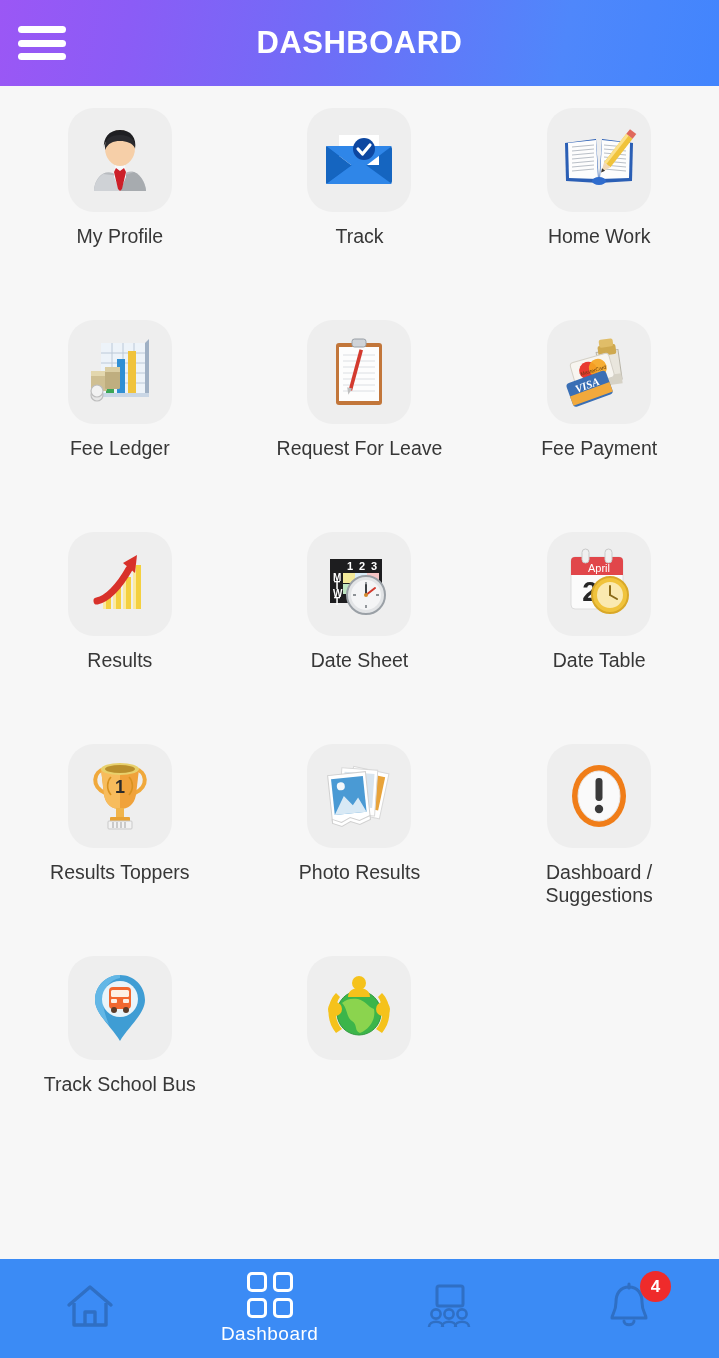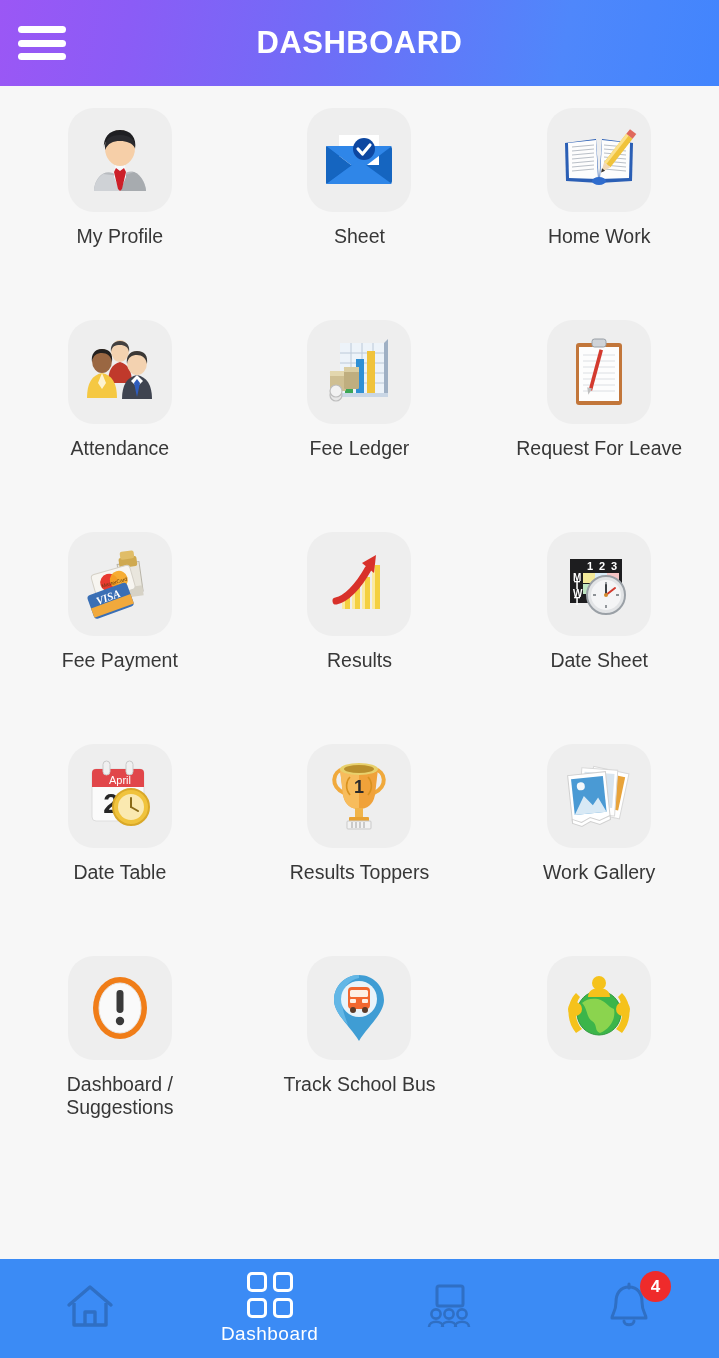--- a/index.html
+++ b/index.html
@@ -182,21 +182,21 @@
       <svg width="82" height="82" viewBox="0 0 82 82">
         <rect x="8" y="27" width="66" height="38" rx="3" fill="#1565c0"></rect>
         <rect x="21" y="16" width="40" height="30" fill="#ffffff"></rect>
         <path d="M8 27 L41 52 L74 27 Z" fill="#2f86e8"></path>
         <path d="M8 65 L41 41 L74 65 Z" fill="#2f86e8"></path>
         <path d="M8 27 L8 65 L33 46 Z" fill="#1565c0"></path>
         <circle cx="46" cy="30" r="11" fill="#0d47a1"></circle>
         <path d="M40 30 L44.5 35 L52 26" stroke="#ffffff" stroke-width="3.2" fill="none" stroke-linecap="round" stroke-linejoin="round"></path>
       </svg>
     </div>
-    <div class="cell-label">Sheet</div>
+    <div class="cell-label">Track</div>
   </div>
 
 
   <div class="cell">
     <div class="tile">
       <svg width="82" height="82" viewBox="0 0 82 82">
         <path d="M7 24 L38 20 L41 64 L8 62Z" fill="#2b5fb5"></path>
         <path d="M75 24 L44 20 L41 64 L74 62Z" fill="#2b5fb5"></path>
         <path d="M10 24 L38 21 L40 60 L11 59Z" fill="#fdfdfd"></path>
         <path d="M72 24 L44 21 L42 60 L71 59Z" fill="#fdfdfd"></path>
@@ -210,39 +210,20 @@
           <rect x="50" y="12" width="3" height="36" fill="#fbe08a"></rect>
           <polygon points="50,48 58,48 54,58" fill="#f2d9b6"></polygon>
           <polygon points="52,54 56,54 54,58" fill="#333"></polygon>
           <rect x="50" y="6" width="8" height="6" fill="#e0695c"></rect>
         </g>
       </svg>
     </div>
     <div class="cell-label">Home Work</div>
   </div>
 
-  <div class="cell">
-    <div class="tile">
-      <svg width="82" height="82" viewBox="0 0 82 82">
-        <ellipse cx="41" cy="20" rx="9" ry="11" fill="#f3d2b0"></ellipse>
-        <path d="M41 10 C34 10 31 15 32 21 C33 15 36 14 41 14 C46 14 49 16 50 21 C51 15 48 10 41 10Z" fill="#43403f"></path>
-        <path d="M41 31 C33 33 29 40 29 52 L53 52 C53 40 49 33 41 31Z" fill="#c0392b"></path>
-        <ellipse cx="23" cy="30" rx="10" ry="12" fill="#9a6742"></ellipse>
-        <path d="M23 18 C15 18 12 24 13 31 C14 24 18 22 23 22 C28 22 32 25 33 31 C34 23 31 18 23 18Z" fill="#24211f"></path>
-        <path d="M23 42 C13 44 8 52 8 67 L38 67 C38 52 33 44 23 42Z" fill="#f5c842"></path>
-        <path d="M23 42 L19 52 L23 58 L27 52Z" fill="#fdf3d0"></path>
-        <ellipse cx="58" cy="32" rx="10" ry="12" fill="#f3d2b0"></ellipse>
-        <path d="M58 20 C50 20 47 26 48 33 C49 26 53 24 58 24 C63 24 67 27 68 33 C69 25 66 20 58 20Z" fill="#3b3836"></path>
-        <path d="M58 44 C48 46 43 54 43 68 L73 68 C73 54 68 46 58 44Z" fill="#3f4450"></path>
-        <path d="M58 44 L52 50 L58 56 L64 50Z" fill="#ffffff"></path>
-        <path d="M58 48 L55 52 L58 66 L61 52Z" fill="#2f5dbe"></path>
-      </svg>
-    </div>
-    <div class="cell-label">Attendance</div>
-  </div>
 
   <div class="cell">
     <div class="tile">
       <svg width="82" height="82" viewBox="0 0 82 82">
         <polygon points="22,12 70,12 70,66 22,66" fill="#c9d6e5"></polygon>
         <polygon points="22,12 66,12 66,62 22,62" fill="#edf3f9"></polygon>
         <g stroke="#bcc9d8" stroke-width="1">
           <path d="M22 22 L66 22 M22 32 L66 32 M22 42 L66 42 M22 52 L66 52 M33 12 L33 62 M44 12 L44 62 M55 12 L55 62"></path>
         </g>
         <rect x="27" y="38" width="8" height="24" fill="#3aa655"></rect>
@@ -410,21 +391,21 @@
         </g>
         <g transform="rotate(-6 36 42)">
           <rect x="12" y="18" width="38" height="48" fill="#ffffff" stroke="#d0d0d0" stroke-width="1"></rect>
           <rect x="15" y="22" width="32" height="36" fill="#4a9ad4"></rect>
           <path d="M15 58 L26 40 L34 50 L40 43 L47 58Z" fill="#d8e9f5"></path>
           <circle cx="24" cy="30" r="4" fill="#f4f8fb"></circle>
           <path d="M12 62 L21 66 L30 62 L39 66 L50 62 L50 66 L39 70 L30 66 L21 70 L12 66Z" fill="#ffffff" stroke="#d0d0d0" stroke-width="1"></path>
         </g>
       </svg>
     </div>
-    <div class="cell-label">Work Gallery</div>
+    <div class="cell-label">Photo Results</div>
   </div>
 
   <div class="cell">
     <div class="tile">
       <svg width="82" height="82" viewBox="0 0 82 82">
         <ellipse cx="41" cy="41" rx="27" ry="31" fill="#f07d18"></ellipse>
         <ellipse cx="41" cy="41" rx="21" ry="25" fill="#fafafa"></ellipse>
         <ellipse cx="41" cy="41" rx="21" ry="25" fill="none" stroke="#e8e8e8" stroke-width="1"></ellipse>
         <rect x="37.5" y="23" width="7" height="23" rx="3.4" fill="#3a3a3a"></rect>
         <circle cx="41" cy="54" r="4.2" fill="#3a3a3a"></circle>

